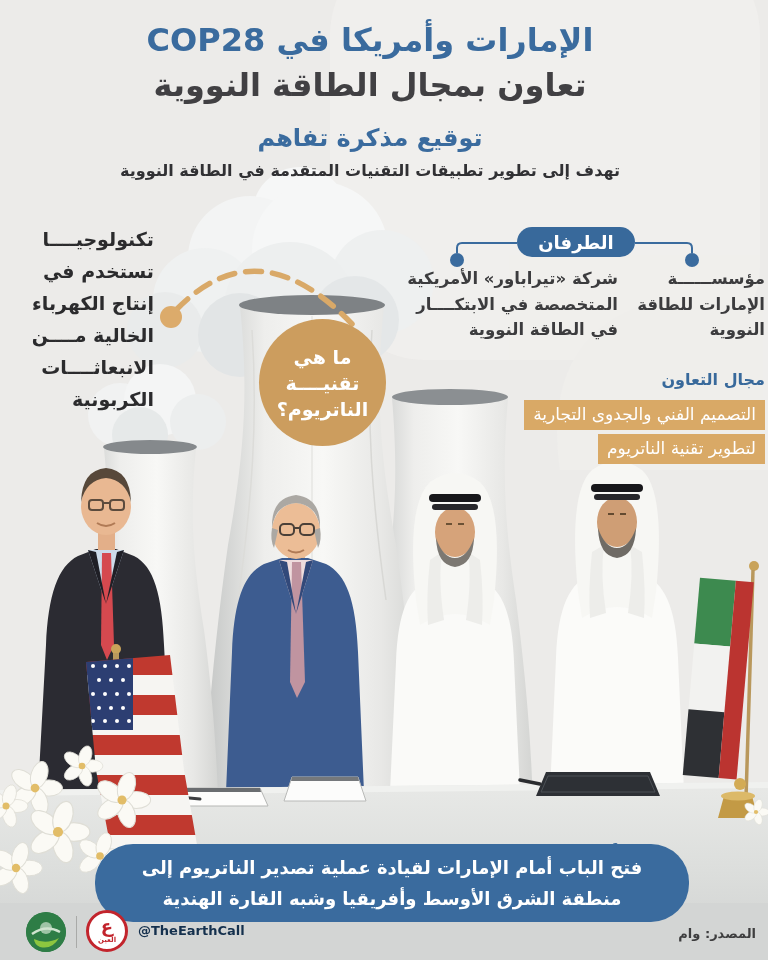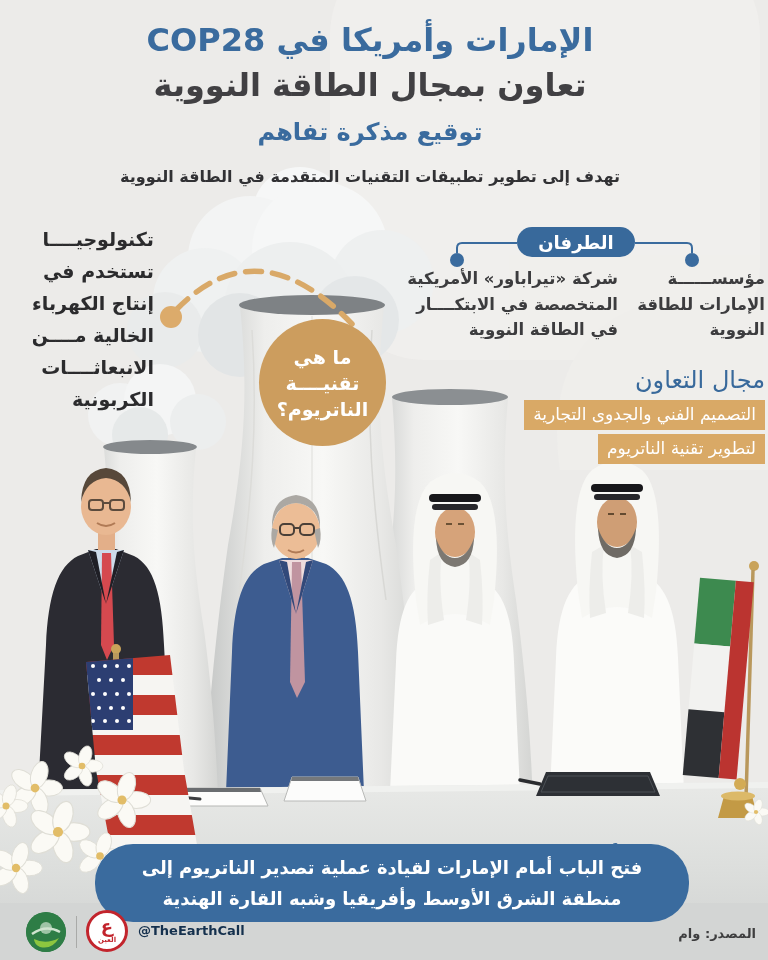--- a/index.html
+++ b/index.html
@@ -10,40 +10,40 @@
     direction:rtl;
   }
   .abs{position:absolute;}
   .scene{position:absolute; inset:0; z-index:1;}
   .overlay{z-index:2;}
 
   
   .title-wrap{left:0; top:18px; width:740px; text-align:center;}
   .title1{font-size:32px; font-weight:700; color:#3a6b9e; line-height:44px;}
   .title2{font-size:32px; font-weight:700; color:#414043; line-height:46px;}
-  .title3{font-size:24px; font-weight:700; color:#3a6b9e; line-height:40px; margin-top:4px;}
-  .title4{font-size:16px; font-weight:700; color:#313134; line-height:26px; margin-top:12px;}
+  .title3{font-size:24px; font-weight:700; color:#3a6b9e; line-height:40px; margin-top:10px;}
+  .title4{font-size:16px; font-weight:700; color:#313134; line-height:26px; margin-top:0;}
 
   
   .tech-note{left:2px; top:223px; width:152px; text-align:right;
     font-size:19px; font-weight:700; color:#2b2b2d; line-height:32px;}
 
   
   .parties-connector{left:0; top:0; width:768px; height:290px; pointer-events:none;}
   .parties-pill{left:517px; top:227px; width:118px; height:30px; background:#38699b;
     border-radius:16px; color:#fff; font-size:18px; font-weight:700;
     display:flex; align-items:center; justify-content:center;}
   .party-col{top:266px; text-align:right; font-size:16.5px; font-weight:700;
     color:#3c3c3e; line-height:25.5px;}
   .party-right{right:3px; width:160px;}
   .party-left{right:150px; width:232px;}
 
   
   .coop{right:3px; top:364px; text-align:right;}
-  .coop-label{font-size:24px; font-weight:400; color:#38699b; line-height:32px;}
+  .coop-label{font-size:16px; font-weight:700; color:#38699b; line-height:32px;}
   .coop-line{display:inline-block; background:#d9a966; color:#fff; font-size:17px;
     font-weight:400; padding:3px 9px 5px; margin-top:4px; line-height:22px;}
 
   
   .badge-circle{left:259px; top:319px; width:127px; height:127px; border-radius:50%;
     background:#cc9d5e; color:#fff; display:flex; flex-direction:column;
     align-items:center; justify-content:center; text-align:center;
     font-size:19px; font-weight:700; line-height:26px; z-index:2;}
 
   

